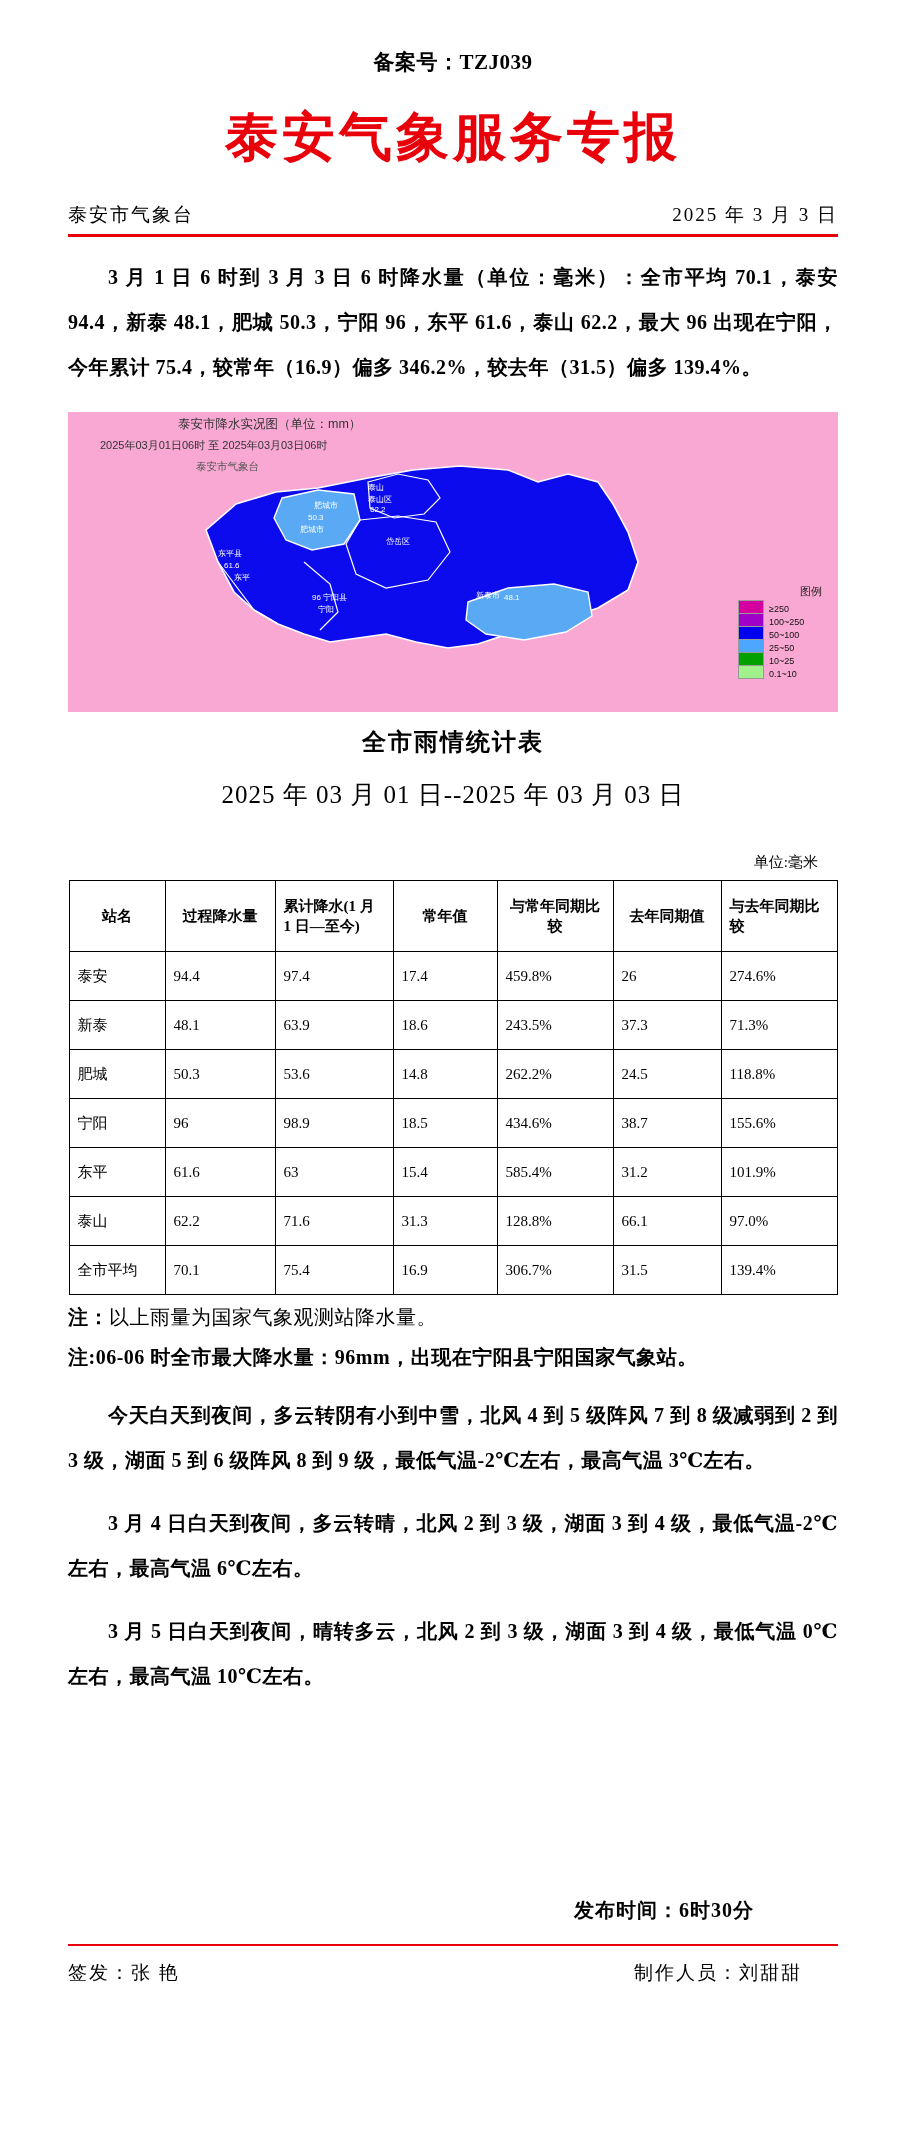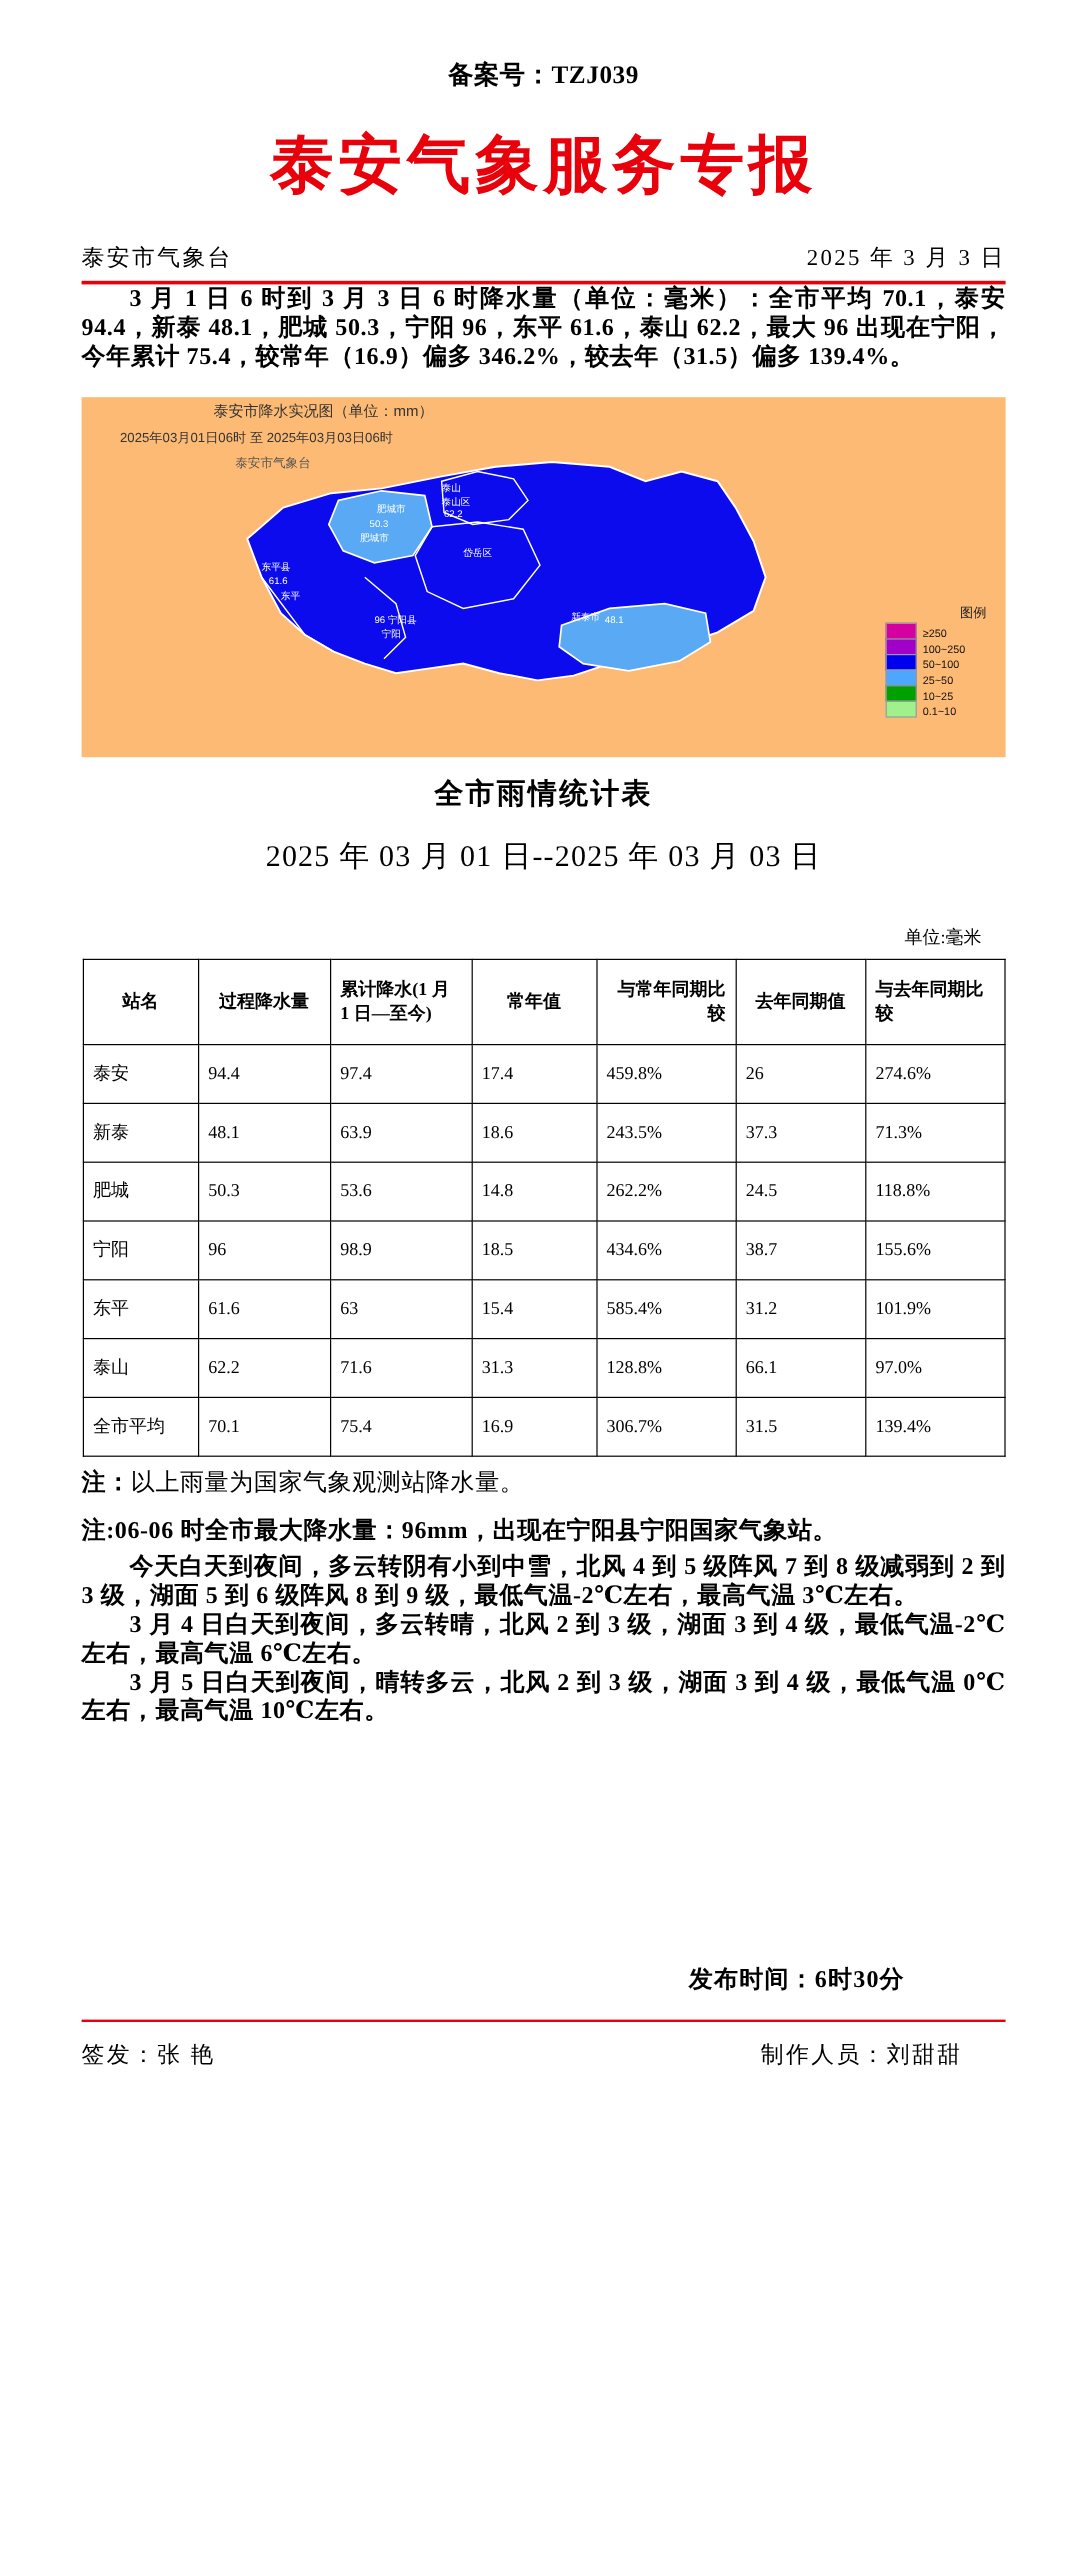--- a/index.html
+++ b/index.html
@@ -50,42 +50,43 @@
   .byline-right { letter-spacing: 2px; }
   .red-rule {
     height: 3px;
     background: #e8000b;
     margin-top: 6px;
   }
 
   
   .para {
     font-size: 20px;
-    line-height: 24px;
+    line-height: 45px;
     text-indent: 2em;
+    margin-top: 18px;
     font-weight: bold;
     text-align: justify;
     letter-spacing: 0.5px;
   }
   .note {
     font-size: 20px;
     line-height: 36px;
     font-weight: bold;
     margin-top: 4px;
     letter-spacing: 0.5px;
   }
   .note .lite { font-weight: normal; }
 
   
   .map-figure {
     margin: 22px auto 0;
     width: 770px;
     height: 300px;
     position: relative;
-    background: #fdba74;
+    background: #f9a8d4;
   }
   .map-cap {
     position: absolute;
     left: 110px;
     top: 4px;
     font-size: 12.5px;
     color: #333;
     font-family: "Liberation Sans", sans-serif;
   }
   .map-sub {
@@ -282,21 +283,21 @@
       <col style="width:116px">
         <col style="width:108px">
         <col style="width:116px">
     </colgroup>
     <thead>
       <tr>
         <th class="c0">站名</th>
         <th class="c0">过程降水量</th>
         <th style="text-align:left">累计降水(1 月 1 日—至今)</th>
         <th class="c0">常年值</th>
-        <th style="text-align:right">与常年同期比较</th>
+        <th style="text-align:center">与常年同期比较</th>
         <th class="c0">去年同期值</th>
         <th style="text-align:left">与去年同期比较</th>
       </tr>
     </thead>
     <tbody>
       <tr>
         <td>泰安</td>
         <td>94.4</td>
         <td>97.4</td>
         <td>17.4</td>

